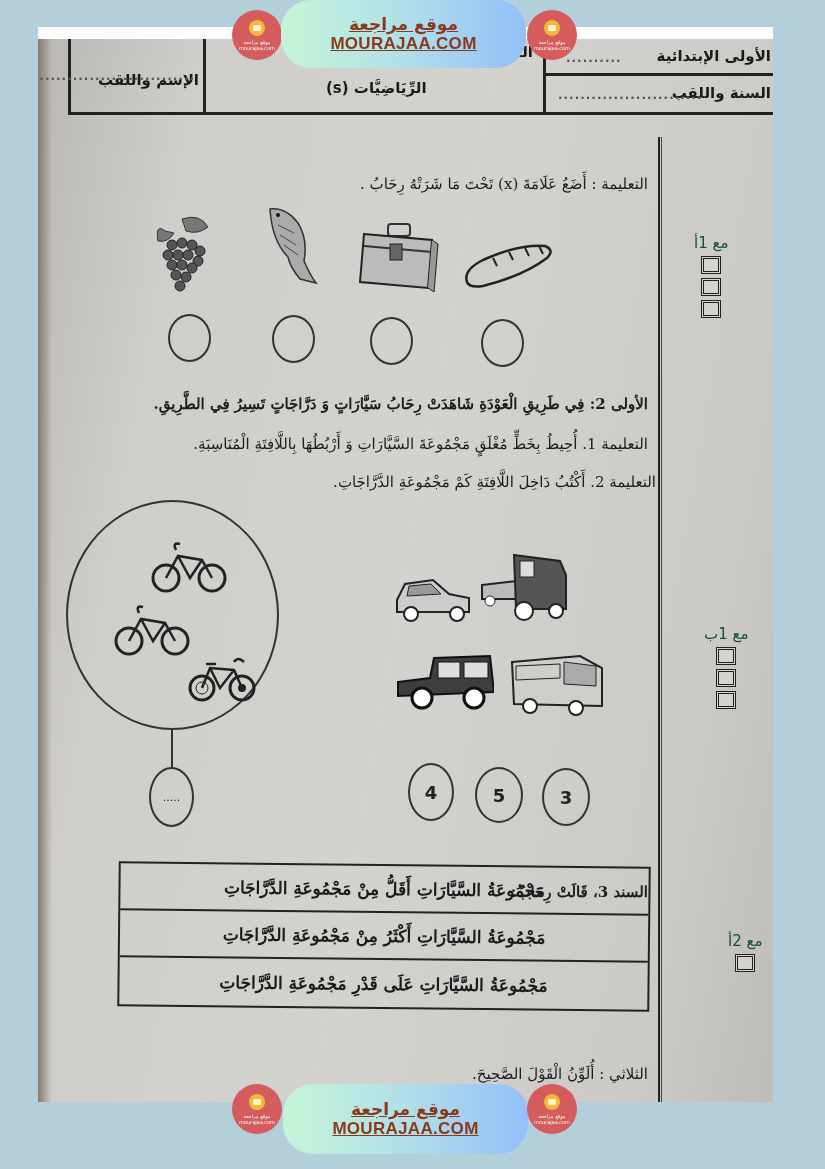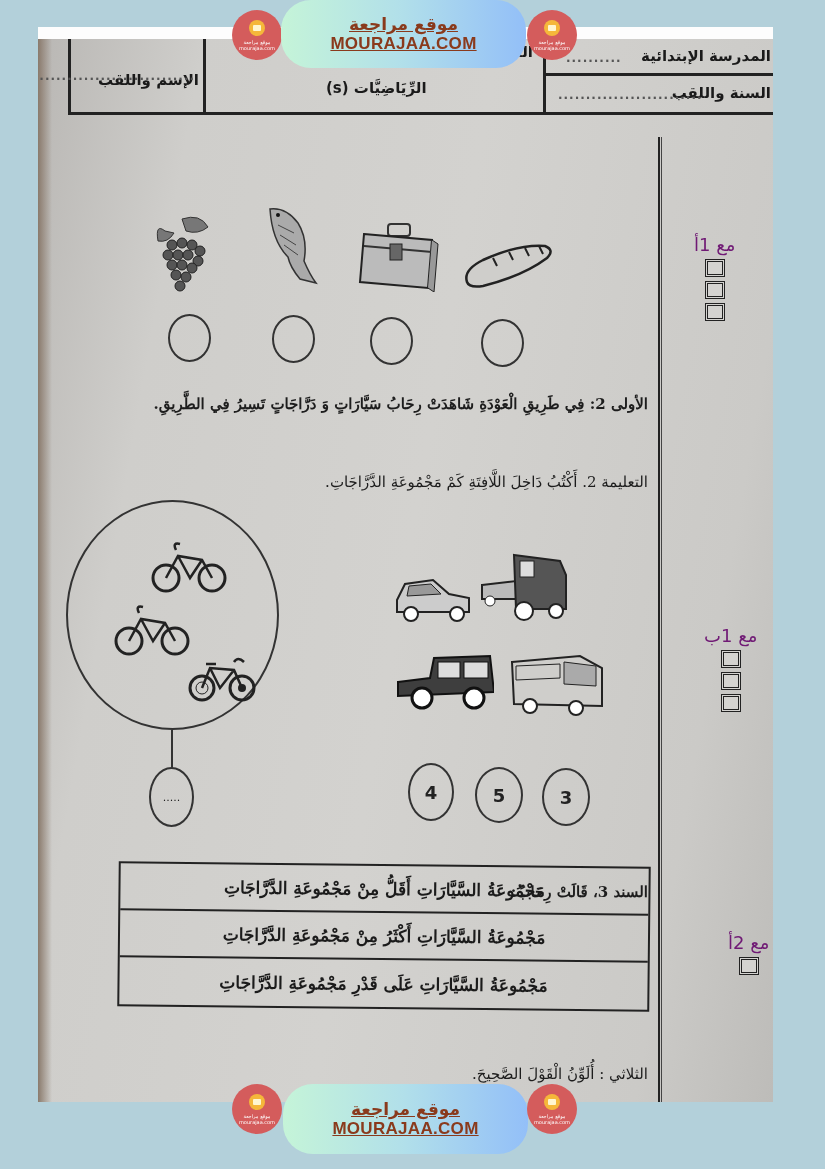--- a/index.html
+++ b/index.html
@@ -30,21 +30,21 @@
   .hc-school { left: 472px; width: 236px; }
   .hc-school .row { height: 50%; border-bottom: 3px solid #222; position: relative; }
   .hc-school .row:last-child { border-bottom: none; }
   .htext { position:absolute; font-weight: bold; font-size: 15px; color: #1a1a1a; direction: rtl; white-space: nowrap; }
   .dots { color:#555; font-size: 12px; letter-spacing: 1px; }
   .para { position: absolute; font-size: 15px; color: #1d1d1d; direction: rtl; white-space: nowrap; font-family: "DejaVu Serif", serif; }
 
   .vline { position: absolute; left: 620px; top: 110px; width: 4px; height: 965px; border-left: 2px solid #222; border-right: 1px solid #444; }
 
   .score { position: absolute; text-align: center; }
-  .score .lbl { font-size: 18px; color:#701a75; direction: rtl; white-space: nowrap; }
+  .score .lbl { font-size: 15px; color:#14532d; direction: rtl; white-space: nowrap; }
   .score .box { width: 20px; height: 18px; border: 3px double #222; margin: 4px auto 0; background: #d4d3d0; }
 
   .circ { position: absolute; border: 2px solid #333; border-radius: 50%; }
   .numcirc { position:absolute; border: 2px solid #333; border-radius: 50%; display:flex; align-items:center; justify-content:center; font-weight:bold; font-size: 18px; color:#222; }
 
   .pic { position: absolute; }
   .phrase-table { position: absolute; left: 80px; top: 837px; width: 532px; border: 2px solid #222; transform: rotate(0.6deg); }
   .phrase-row { height: 47px; border-bottom: 2px solid #222; display:flex; align-items:center; justify-content: center; font-family: "DejaVu Serif", serif; font-size: 17px; font-weight: bold; color:#1b1b1b; direction: rtl; }
   .phrase-row:last-child { border-bottom: none; }
 
@@ -71,32 +71,33 @@
     <div class="hcell hc-name">
       <span class="htext" style="right:4px; top:4px;margin-top:28px;">الإسم واللقب</span>
       <span class="htext dots" style="right:8px; top:30px;">..............................</span>
     </div>
     <div class="hcell hc-mid">
       <span class="htext" style="right:10px; top:4px;">الثلاثي الأول</span>
       <span class="htext" style="left:120px; top:40px;">الرِّيَاضِيَّات (s)</span>
     </div>
     <div class="hcell hc-school">
       <div class="row">
-        <span class="htext" style="right:8px; top:8px;">المدرسة الإبتدائية</span>
+        <span class="htext" style="right:8px; top:8px;">الأولى الإبتدائية</span>
         <span class="htext dots" style="left:20px; top:12px;">..........</span>
       </div>
       <div class="row">
         <span class="htext" style="right:8px; top:8px;">السنة واللقب</span>
         <span class="htext dots" style="left:12px; top:12px;">..........................</span>
       </div>
     </div>
   </div>
 
   <div class="vline"></div>
 
+  <div class="para" style="right:125px; top:148px;">التعليمة : أَضَعُ عَلَامَةَ (x) تَحْتَ مَا شَرَتْهُ رِحَابُ .</div>
 
   <svg class="pic" style="left:112px; top:186px;" width="65" height="85" viewBox="0 0 65 85">
     <path d="M15 18 Q5 10 8 28 Q18 30 24 20Z M32 6 Q50 0 58 14 Q48 22 36 18Z" fill="#777" stroke="#333"></path>
     <g fill="#555" stroke="#222">
       <circle cx="22" cy="32" r="5"></circle>
         <circle cx="32" cy="30" r="5"></circle>
         <circle cx="42" cy="32" r="5"></circle>
         <circle cx="50" cy="38" r="5"></circle>
       <circle cx="18" cy="42" r="5"></circle>
         <circle cx="28" cy="42" r="5"></circle>
@@ -133,21 +134,22 @@
   <div class="circ" style="left:443px; top:292px; width:43px; height:48px;"></div>
 
   <div class="score" style="left:656px; top:207px;">
     <div class="lbl">مع 1أ</div>
     <div class="box"></div>
     <div class="box"></div>
     <div class="box"></div>
   </div>
 
   <div class="para" style="right:125px; top:368px; font-weight:bold;">الأولى 2: فِي طَرِيقِ الْعَوْدَةِ شَاهَدَتْ رِحَابُ سَيَّارَاتٍ وَ دَرَّاجَاتٍ تَسِيرُ فِي الطَّرِيقِ.</div>
-  <div class="para" style="right:125px; top:446px;">التعليمة 2. أَكْتُبُ دَاخِلَ اللَّافِتَةِ كَمْ مَجْمُوعَةِ الدَّرَّاجَاتِ.</div>
+  <div class="para" style="right:125px; top:408px;">التعليمة 1. أُحِيطُ بِخَطٍّ مُغْلَقٍ مَجْمُوعَةَ السَّيَّارَاتِ وَ أَرْبُطُهَا بِاللَّافِتَةِ الْمُنَاسِبَةِ.</div>
+  <div class="para" style="right:117px; top:446px;">التعليمة 2. أَكْتُبُ دَاخِلَ اللَّافِتَةِ كَمْ مَجْمُوعَةِ الدَّرَّاجَاتِ.</div>
 
   <div class="circ" style="left:28px; top:473px; width:213px; height:230px;"></div>
   <svg class="pic" style="left:112px; top:515px;" width="80" height="52" viewBox="0 0 80 52">
     <circle cx="16" cy="36" r="13" fill="none" stroke="#222" stroke-width="3"></circle>
       <circle cx="62" cy="36" r="13" fill="none" stroke="#222" stroke-width="3"></circle>
     <path d="M16 36 L28 14 L52 18 L62 36 M28 14 L40 36 L52 18 M26 8 Q22 0 30 2" fill="none" stroke="#222" stroke-width="2.5"></path>
   </svg>
   <svg class="pic" style="left:75px; top:578px;" width="80" height="52" viewBox="0 0 80 52">
     <circle cx="16" cy="36" r="13" fill="none" stroke="#222" stroke-width="3"></circle>
       <circle cx="62" cy="36" r="13" fill="none" stroke="#222" stroke-width="3"></circle>

